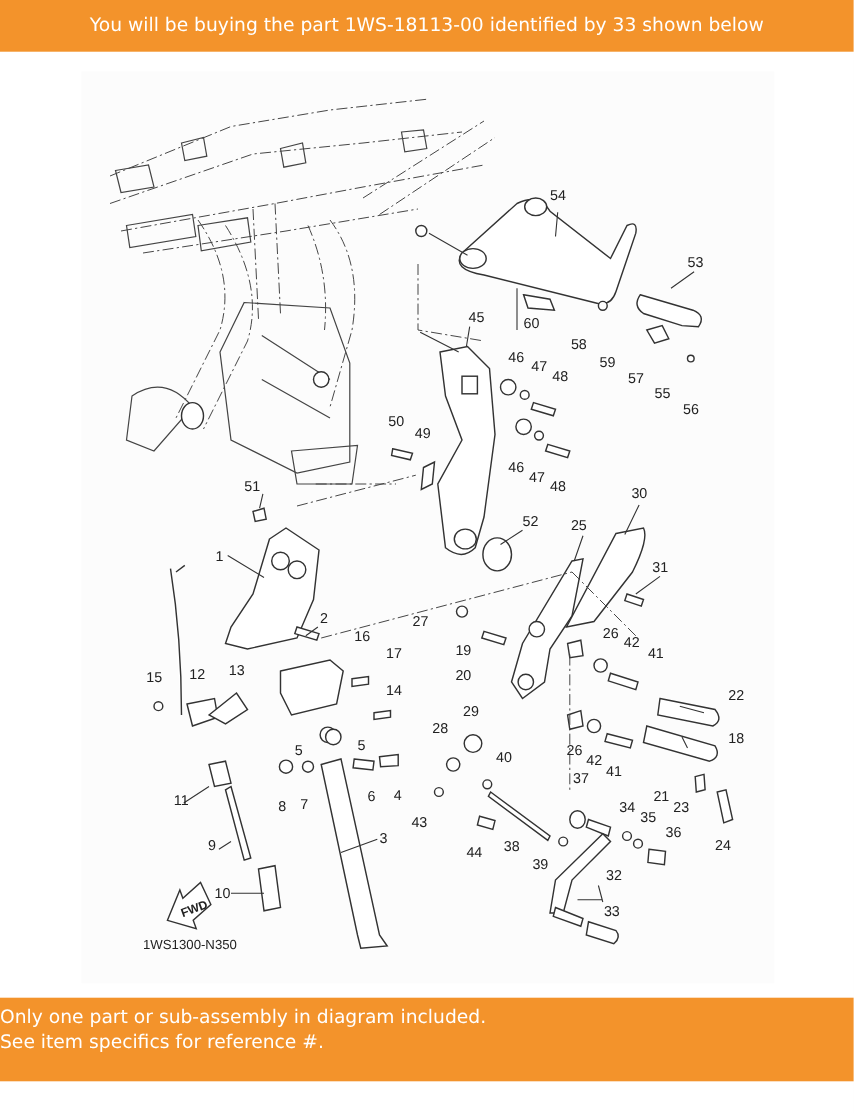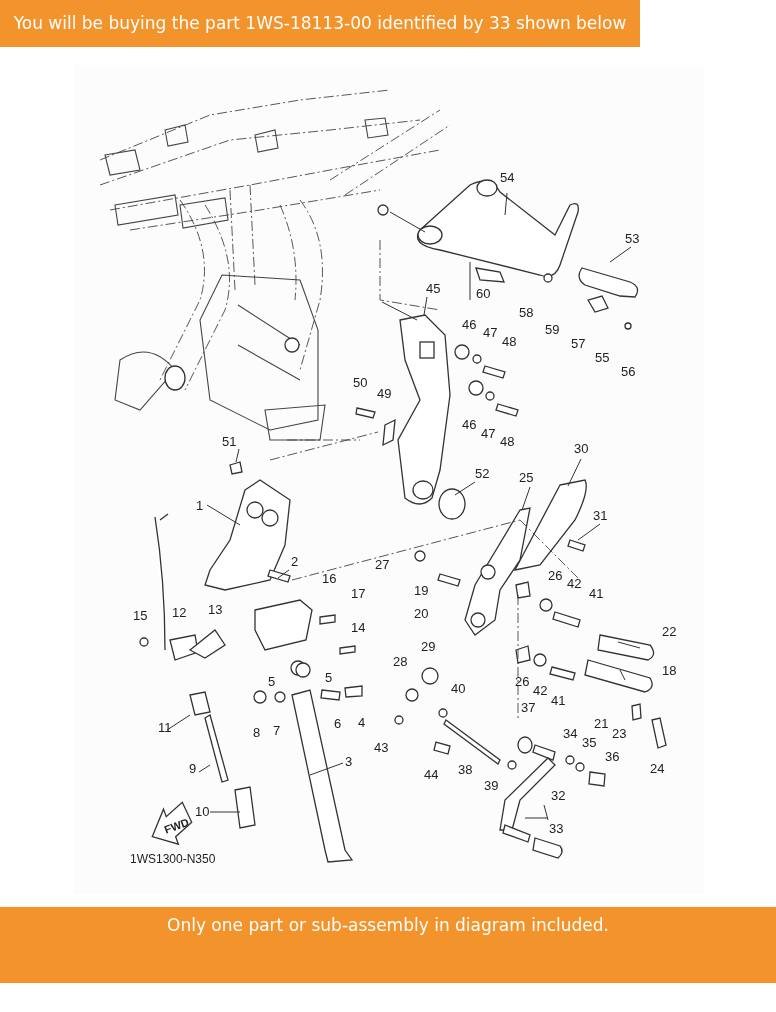--- a/index.html
+++ b/index.html
@@ -1,21 +1,21 @@
 <!DOCTYPE html>
 <html><head>
 <meta charset="utf-8">
 <style>
   html, body { margin:0; padding:0; }
   body { width:776px; height:1012px; background:#ffffff; position:relative; overflow:hidden;
          font-family:"DejaVu Sans", sans-serif; }
-  .banner-top { position:absolute; left:0; top:0; width:640px; height:47px; background:#f3932b;
+  .banner-top { position:absolute; left:0; top:0; width:776px; height:47px; background:#f3932b;
                 color:#ffffff; font-size:17px; line-height:47px; text-align:center; }
   .banner-bottom { position:absolute; left:0; top:907px; width:776px; height:76px; background:#f3932b;
-                   color:#ffffff; font-size:17px; text-align:center; padding-top:7px; box-sizing:border-box; }
+                   color:#ffffff; font-size:17px; padding-top:7px; box-sizing:border-box; }
   .banner-bottom div { line-height:23px; }
   .panel { position:absolute; left:74px; top:65px; width:630px; height:829px; background:#fcfcfc; }
   svg#diagram { position:absolute; left:0; top:0; width:776px; height:1012px; }
   .part { fill:#ffffff; stroke:#333; stroke-width:1.3; }
   .frame { fill:none; stroke:#444; stroke-width:1.1; }
   .dash { fill:none; stroke:#444; stroke-width:0.9; stroke-dasharray:10 3 2 3; }
   .lead { fill:none; stroke:#333; stroke-width:1; }
   .callout { font-family:"Liberation Sans", sans-serif; font-size:13px; fill:#222; }
   .code { font-family:"Liberation Sans", sans-serif; font-size:12px; fill:#222; }
   .fwd { font-family:"Liberation Sans", sans-serif; font-size:11px; font-weight:bold; fill:#222; }
@@ -226,13 +226,14 @@
       <text class="callout" x="519" y="317">58</text>
       <text class="callout" x="545" y="334">59</text>
       <text class="callout" x="476" y="298">60</text>
     </g>
 
   <text class="code" x="130" y="863">1WS1300-N350</text>
 </svg>
 
 <div class="banner-bottom">
   <div>Only one part or sub-assembly in diagram included.</div>
+  <div>See item specifics for reference #.</div>
 </div>
 
 </body></html>

